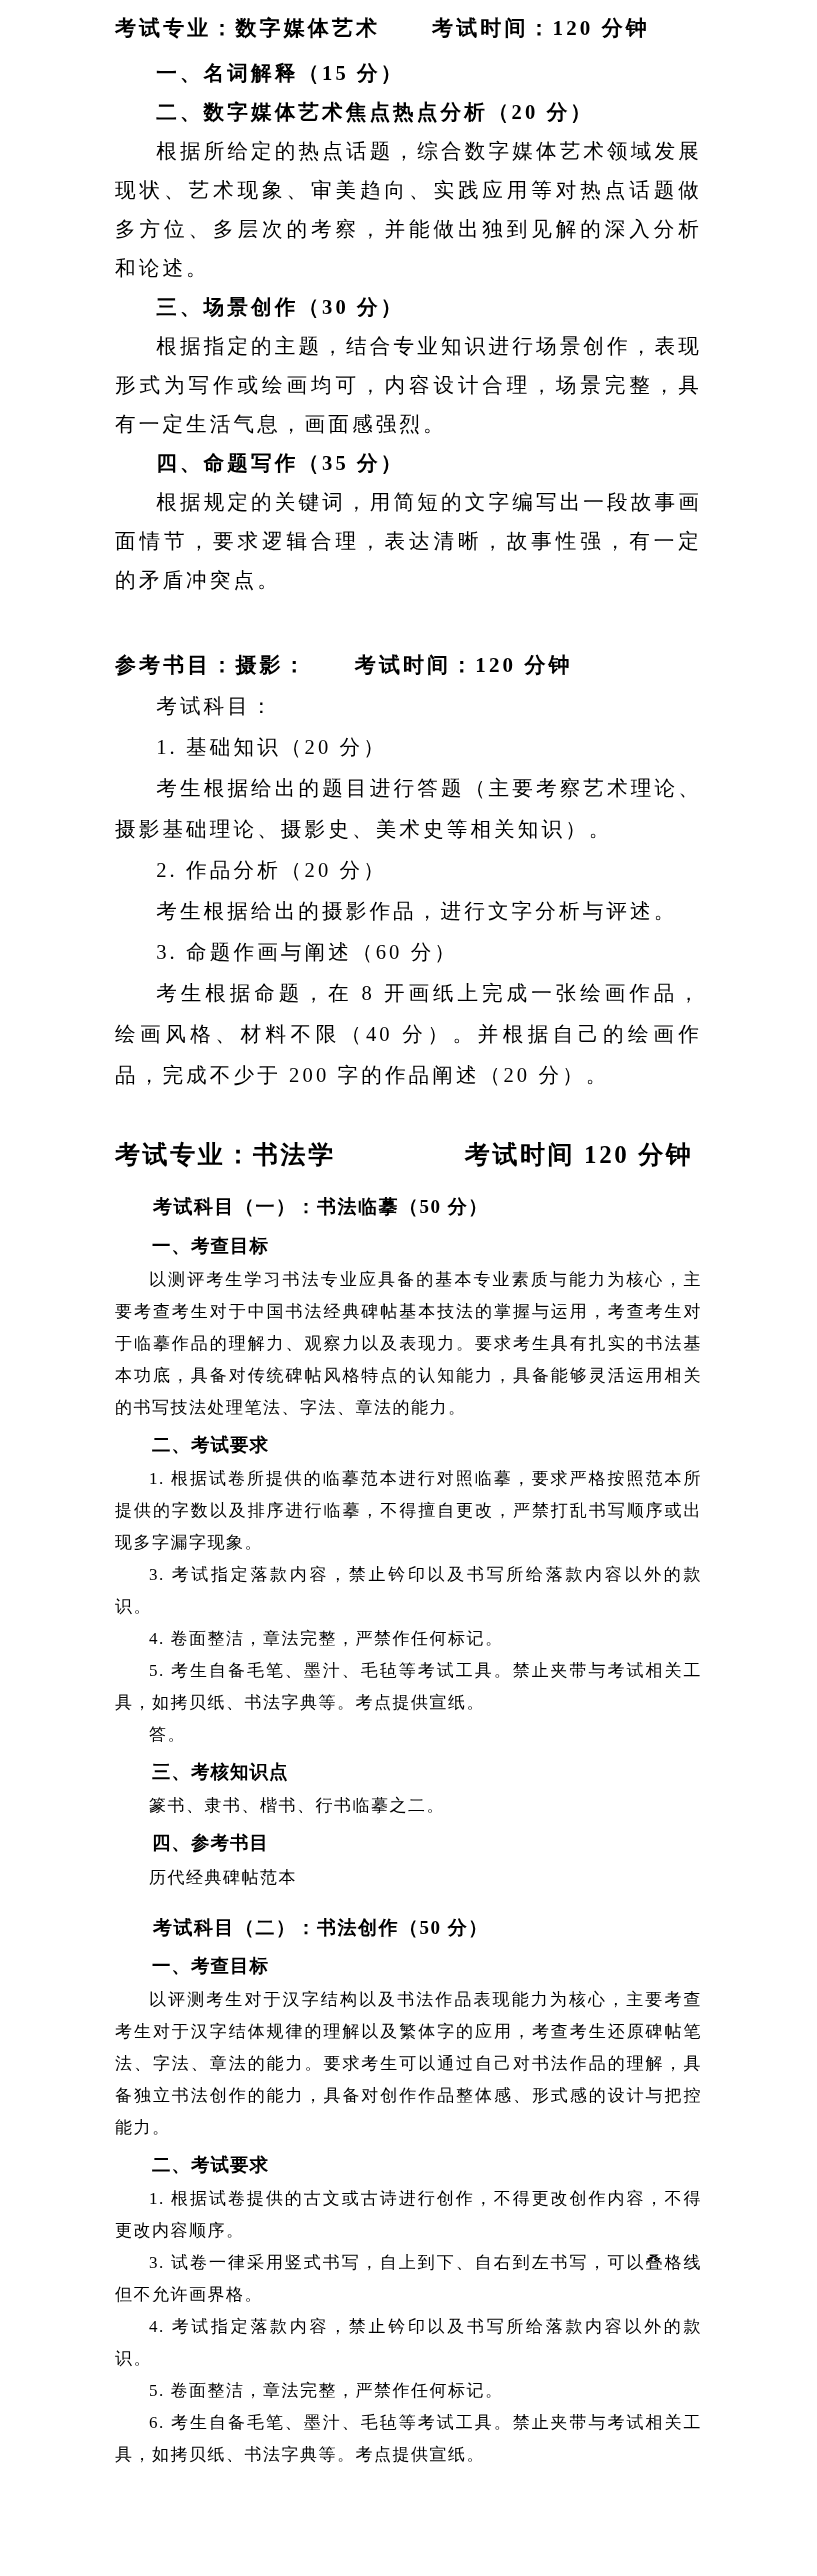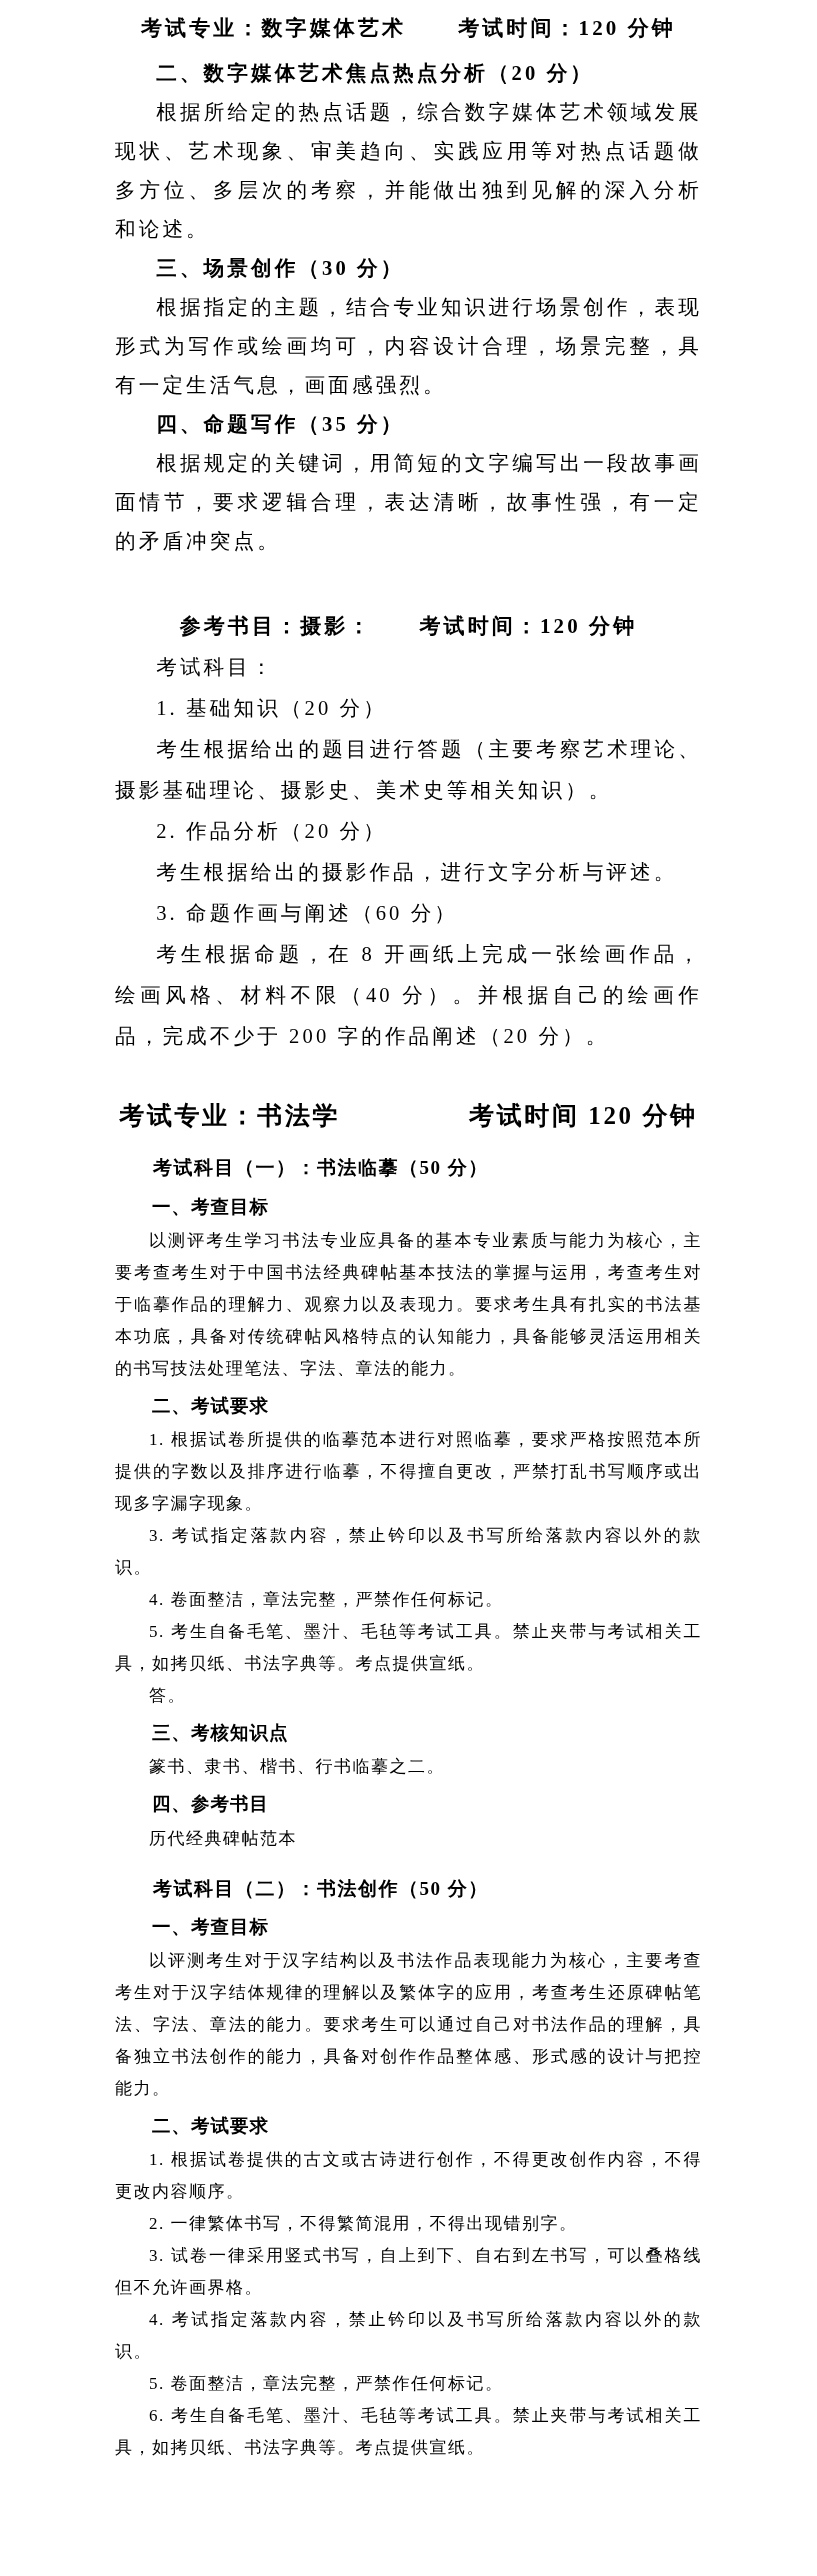--- a/index.html
+++ b/index.html
@@ -17,21 +17,20 @@
     color: #000000;
     background: #ffffff;
   }
   section { display: block; }
 
   
   .title-line {
     font-weight: bold;
     white-space: nowrap;
     margin: 0;
-    text-align: center;
   }
   .gap { display: inline-block; height: 0.5px; }
   .para, .heading, .subject {
     margin: 0;
     text-indent: 2em;
     text-align: justify;
   }
   .heading, .subject { font-weight: bold; }
 
   
@@ -66,20 +65,21 @@
   .sec-c .heading { font-size: 18.5px; margin-top: 5.2px; margin-bottom: 2.1px; letter-spacing: 1px; }
 </style>
 </head>
 <body>
 
 <section class="sec-a">
   <div class="title-line">
     <span>考试专业：数字媒体艺术</span><span class="gap"></span><span>考试时间：120 分钟</span>
   </div>
   <div class="blocks">
+      <div class="heading">一、名词解释（15 分）</div>
       <div class="heading">二、数字媒体艺术焦点热点分析（20 分）</div>
       <div class="para">根据所给定的热点话题，综合数字媒体艺术领域发展现状、艺术现象、审美趋向、实践应用等对热点话题做多方位、多层次的考察，并能做出独到见解的深入分析和论述。</div>
       <div class="heading">三、场景创作（30 分）</div>
       <div class="para">根据指定的主题，结合专业知识进行场景创作，表现形式为写作或绘画均可，内容设计合理，场景完整，具有一定生活气息，画面感强烈。</div>
       <div class="heading">四、命题写作（35 分）</div>
       <div class="para">根据规定的关键词，用简短的文字编写出一段故事画面情节，要求逻辑合理，表达清晰，故事性强，有一定的矛盾冲突点。</div>
     </div>
 </section>
 
 <section class="sec-b">
@@ -113,20 +113,19 @@
       <div class="para">答。</div>
       <div class="heading">三、考核知识点</div>
       <div class="para">篆书、隶书、楷书、行书临摹之二。</div>
       <div class="heading">四、参考书目</div>
       <div class="para">历代经典碑帖范本</div>
       <div class="subject">考试科目（二）：书法创作（50 分）</div>
       <div class="heading">一、考查目标</div>
       <div class="para">以评测考生对于汉字结构以及书法作品表现能力为核心，主要考查考生对于汉字结体规律的理解以及繁体字的应用，考查考生还原碑帖笔法、字法、章法的能力。要求考生可以通过自己对书法作品的理解，具备独立书法创作的能力，具备对创作作品整体感、形式感的设计与把控能力。</div>
       <div class="heading">二、考试要求</div>
       <div class="para">1. 根据试卷提供的古文或古诗进行创作，不得更改创作内容，不得更改内容顺序。</div>
-      <div class="para">2. 一律繁体书写，不得繁简混用，不得出现错别字。</div>
       <div class="para">3. 试卷一律采用竖式书写，自上到下、自右到左书写，可以叠格线但不允许画界格。</div>
       <div class="para">4. 考试指定落款内容，禁止钤印以及书写所给落款内容以外的款识。</div>
       <div class="para">5. 卷面整洁，章法完整，严禁作任何标记。</div>
       <div class="para">6. 考生自备毛笔、墨汁、毛毡等考试工具。禁止夹带与考试相关工具，如拷贝纸、书法字典等。考点提供宣纸。</div>
     </div>
 </section>
 
 
 </body></html>

